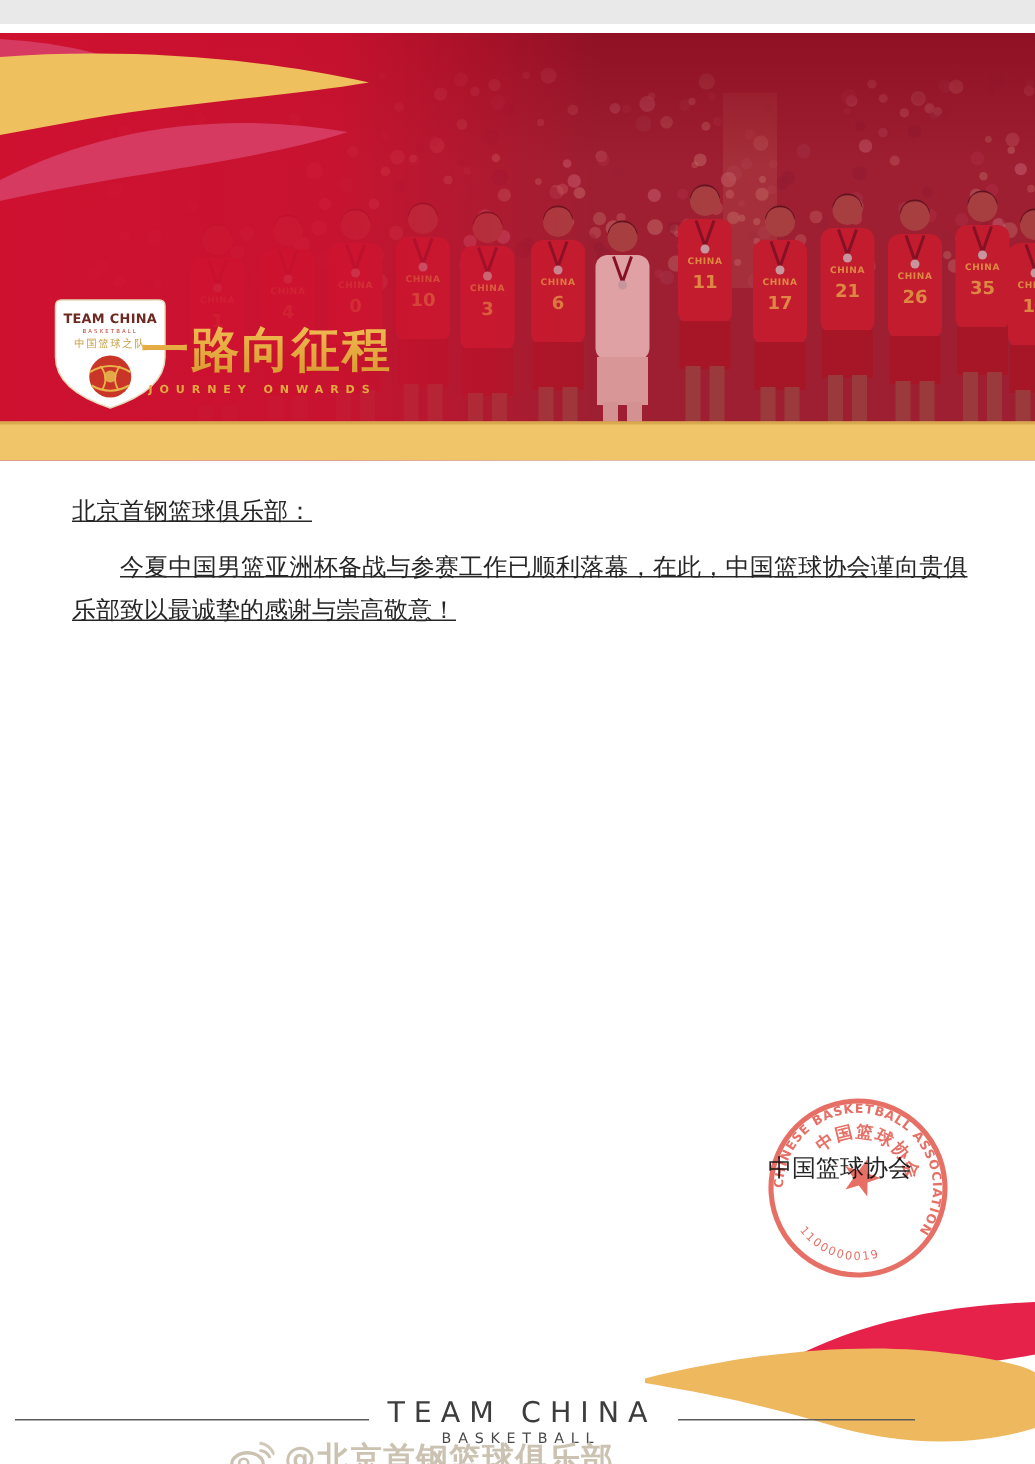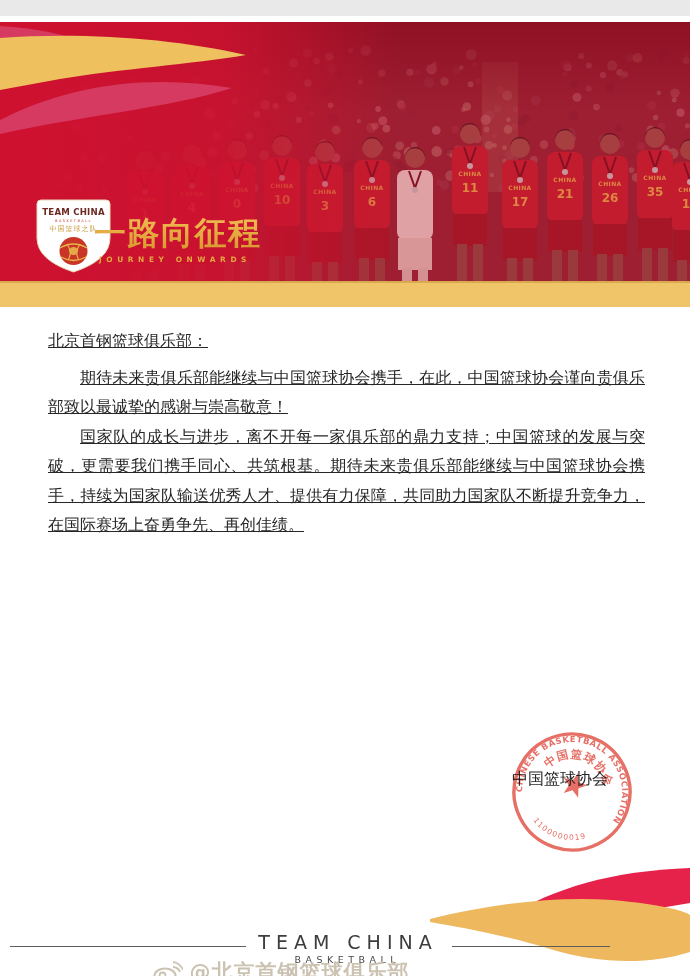--- a/index.html
+++ b/index.html
@@ -526,22 +526,21 @@
 
     <text x="94" y="222" font-size="32" font-weight="bold" fill="url(#goldTitle)" letter-spacing="1.5">一路向征程</text>
     <text x="99" y="240" font-size="7.4" font-weight="bold" fill="#e2a93e" letter-spacing="4.6">JOURNEY ONWARDS</text>
 
     <rect x="0" y="259" width="690" height="26" fill="#f0c468"></rect>
     <rect x="0" y="259" width="690" height="2" fill="#d8a94f"></rect>
   </svg>
 
   <div class="letter-body">
     <div class="salutation">北京首钢篮球俱乐部：</div>
-    <p>期待未来贵俱乐部能继续与中国篮球协会携手，在此，中国篮球协会谨向贵俱乐部致以最诚挚的感谢与崇高敬意！</p>
-    <p>国家队的成长与进步，离不开每一家俱乐部的鼎力支持；中国篮球的发展与突破，更需要我们携手同心、共筑根基。期待未来贵俱乐部能继续与中国篮球协会携手，持续为国家队输送优秀人才、提供有力保障，共同助力国家队不断提升竞争力，在国际赛场上奋勇争先、再创佳绩。</p>
+    <p>今夏中国男篮亚洲杯备战与参赛工作已顺利落幕，在此，中国篮球协会谨向贵俱乐部致以最诚挚的感谢与崇高敬意！</p>
   </div>
 
   <div class="signature-block">
     <span class="sig-line">中国篮球协会</span>
   </div>
 
   <svg class="seal-svg" width="140" height="140" viewBox="0 0 140 140">
     <g transform="rotate(18 70 70)" fill="#dd4034" opacity="0.82">
       <circle cx="70" cy="70" r="58" fill="none" stroke="#dd4034" stroke-width="3.4"></circle>
       <defs>

